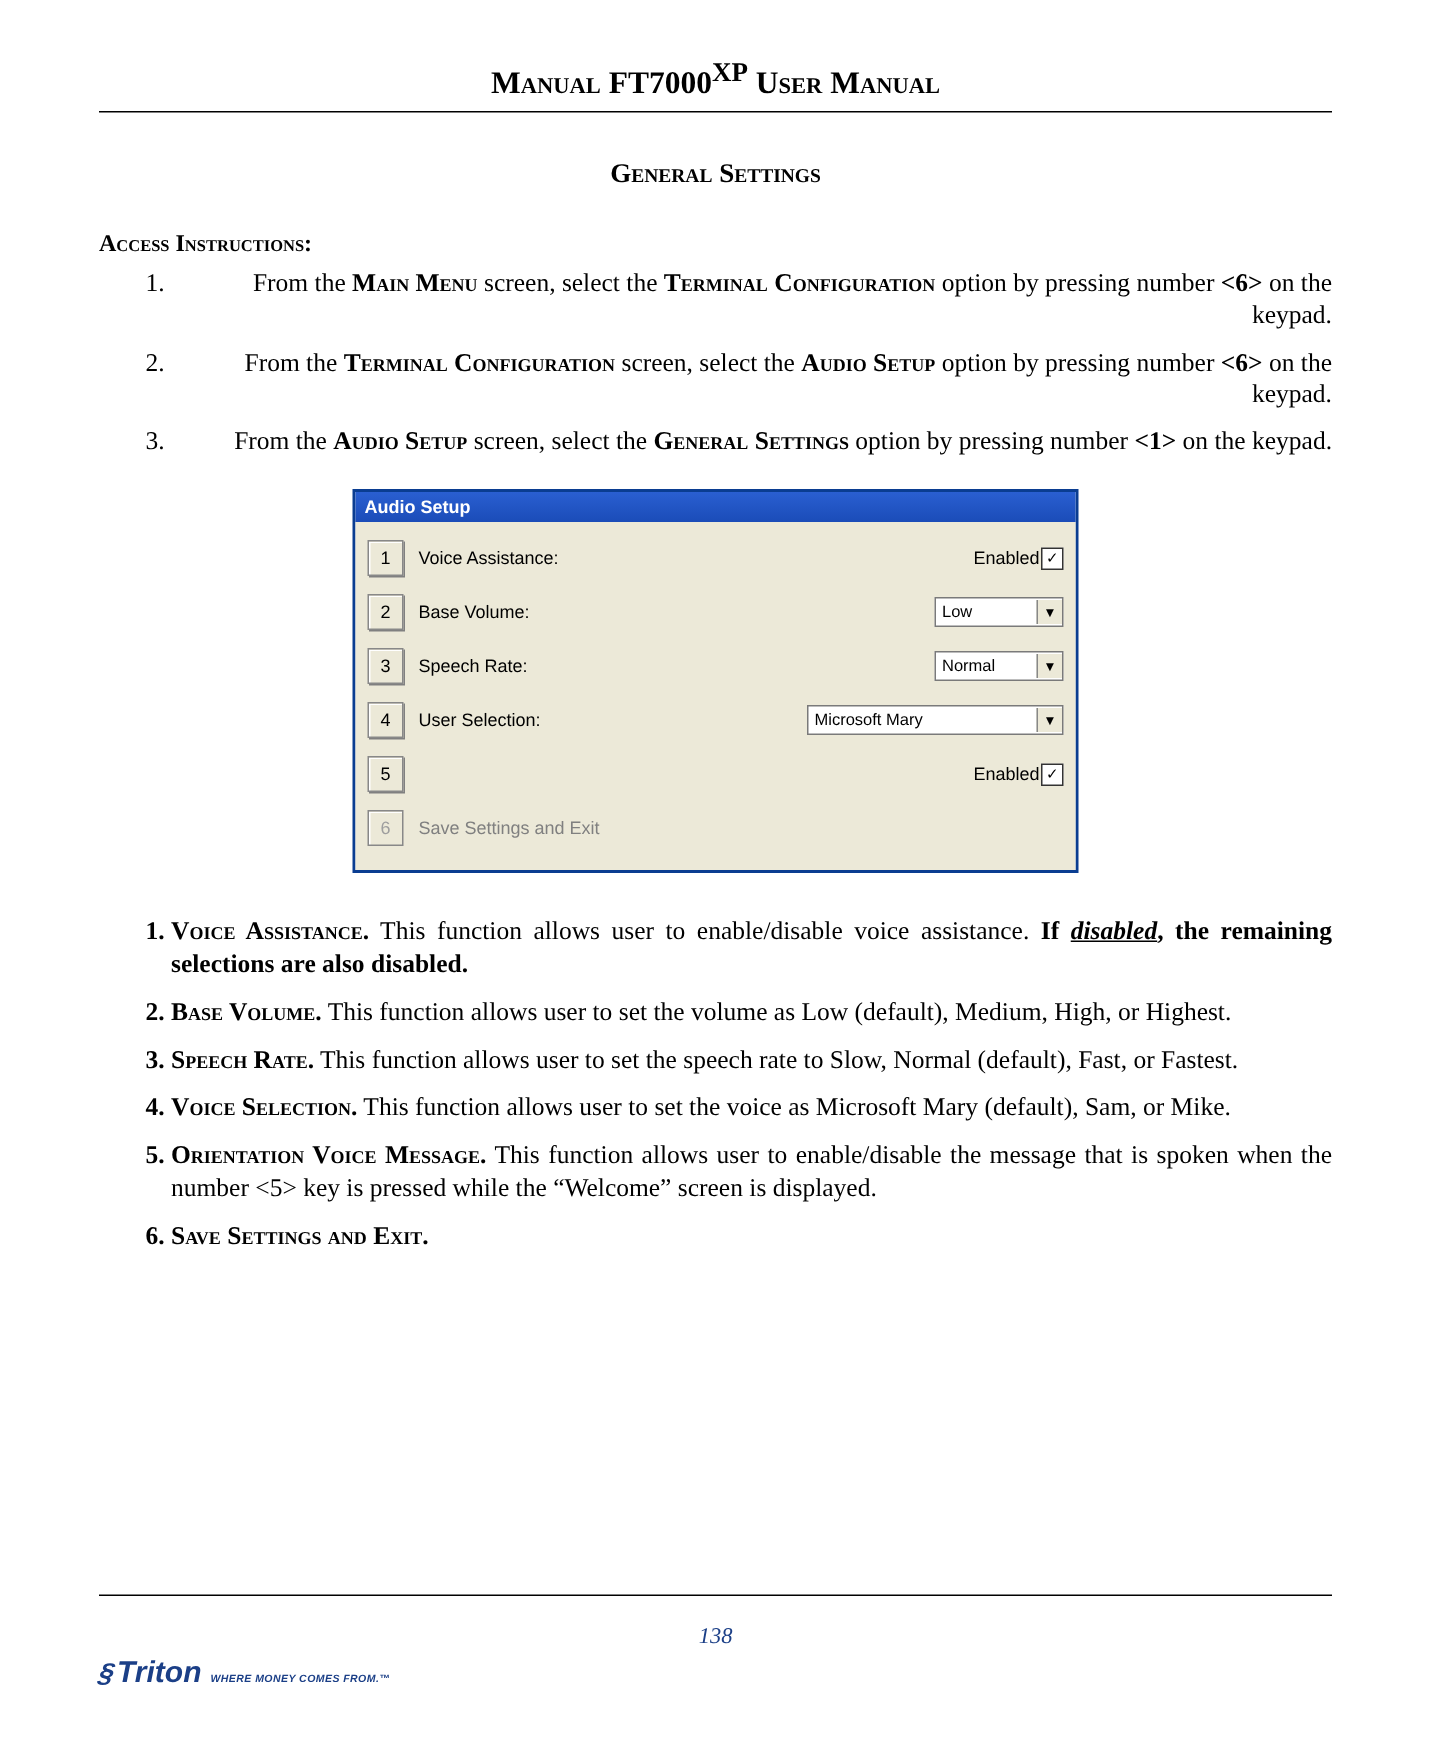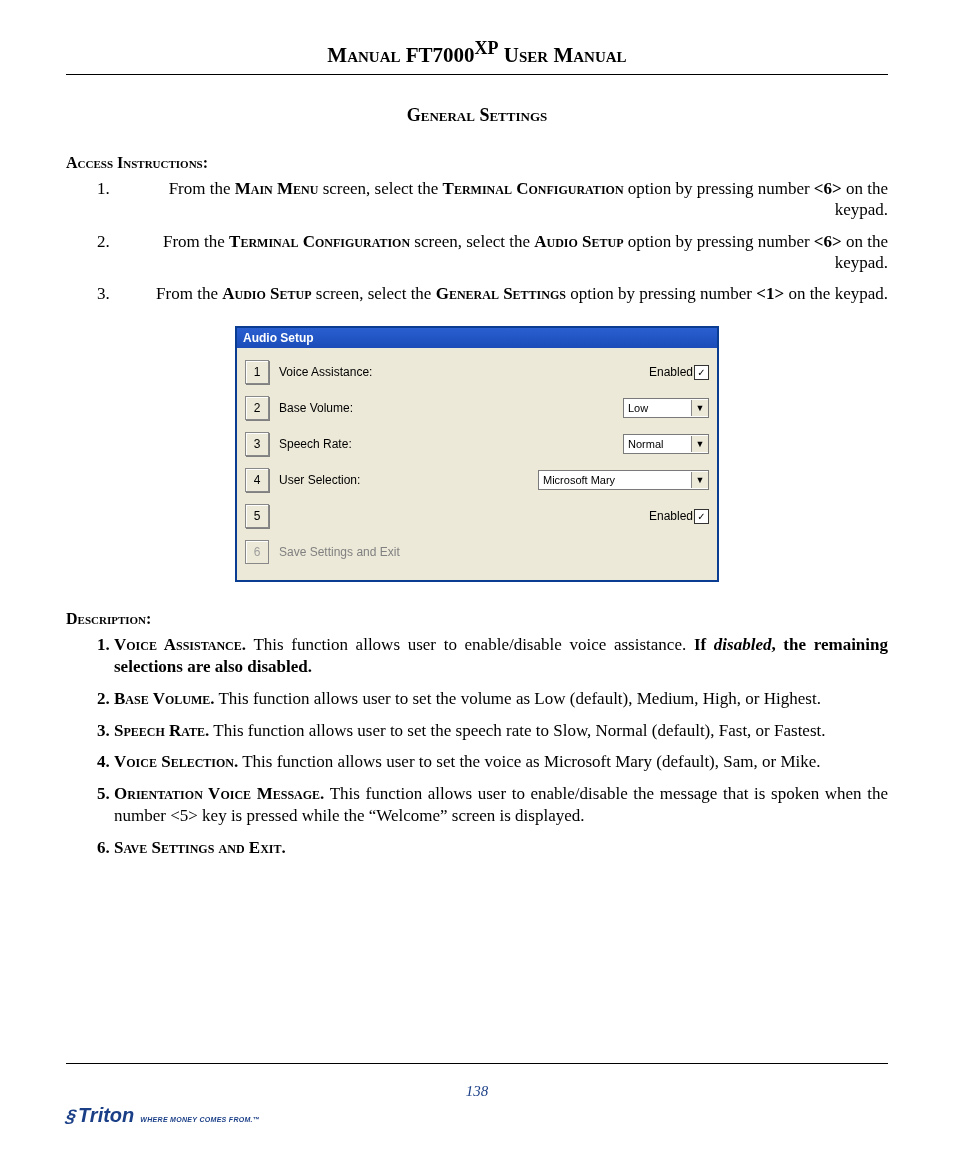--- a/index.html
+++ b/index.html
@@ -120,21 +120,21 @@
   .desc-intro { margin: 6px 0 8px 0; }
   ol.funcs {
     margin: 4px 0 0 0;
     padding-left: 48px;
   }
   ol.funcs > li {
     margin-bottom: 10px;
     text-align: justify;
     line-height: 1.28;
   }
-  .u { }
+  .u { text-decoration: underline; }
   .bi { font-weight: bold; font-style: italic; }
   .footer {
     position: absolute;
     left: 66px; right: 66px; bottom: 32px;
     border-top: 1px solid #000;
     padding-top: 19px;
   }
   .page-num {
     text-align: center;
     font-style: italic;
@@ -250,21 +250,20 @@
 
         <div class="row">
           <div class="btn-num disabled">6</div>
           <div class="lbl disabled">Save Settings and Exit</div>
         </div>
 
       </div>
     </div>
   </div>
 
-  <div class="subhead">Description:</div>
 
 
   <ol class="funcs" style="font-weight: normal;">
     <li style="list-style-type: decimal;">
       <b class="sc">Voice Assistance.</b><span> This function allows user to enable/disable voice assistance. </span><b>If </b><span class="bi u">disabled</span><b>, the remaining selections are also disabled.</b>
     </li>
     <li style="list-style-type: decimal;">
       <b class="sc">Base Volume.</b><span>  This function allows user to set the volume as Low (default), Medium, High, or Highest.</span>
     </li>
     <li style="list-style-type: decimal;">

